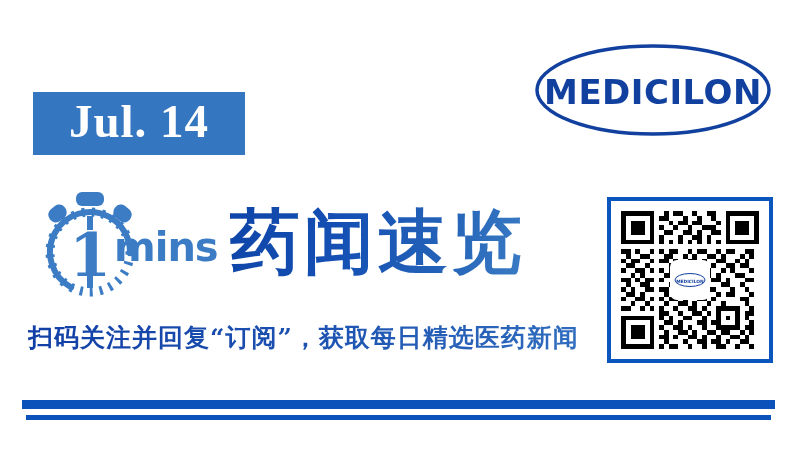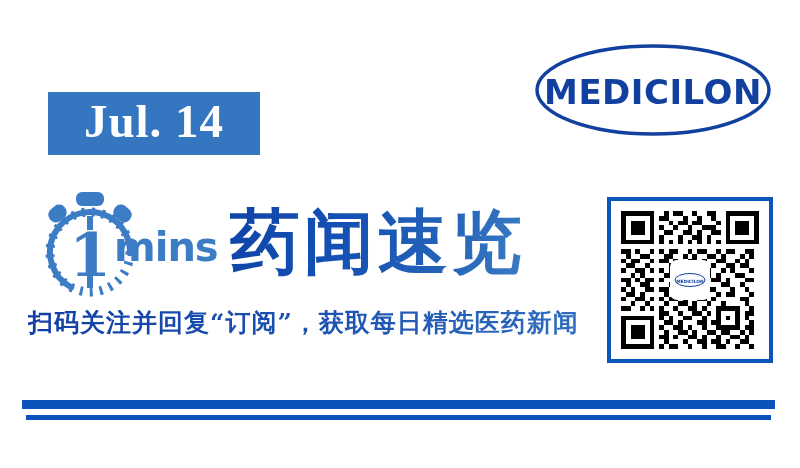--- a/index.html
+++ b/index.html
@@ -14,21 +14,21 @@
     position: relative;
     width: 800px;
     height: 468px;
     background: #ffffff;
     overflow: hidden;
   }
 
   
   #date-badge {
     position: absolute;
-    left: 48px;
+    left: 33px;
     top: 92px;
     width: 212px;
     height: 63px;
     background: #3576c0;
     display: flex;
     align-items: center;
     justify-content: center;
   }
   #date-badge-text {
     font-family: "Liberation Serif", "DejaVu Serif", serif;
@@ -88,21 +88,21 @@
     background-clip: text;
     color: transparent;
     -webkit-text-fill-color: transparent;
     white-space: nowrap;
   }
 
   
   #subtitle {
     position: absolute;
     left: 28px;
-    top: 310px;
+    top: 325px;
     font-family: "DejaVu Serif", "Liberation Serif", serif;
     font-weight: 700;
     font-size: 25px;
     line-height: 1;
     letter-spacing: 1px;
     white-space: nowrap;
     background: linear-gradient(100deg, #123fa6 0%, #1c51b0 50%, #2f6cbe 100%);
     -webkit-background-clip: text;
     background-clip: text;
     color: transparent;

